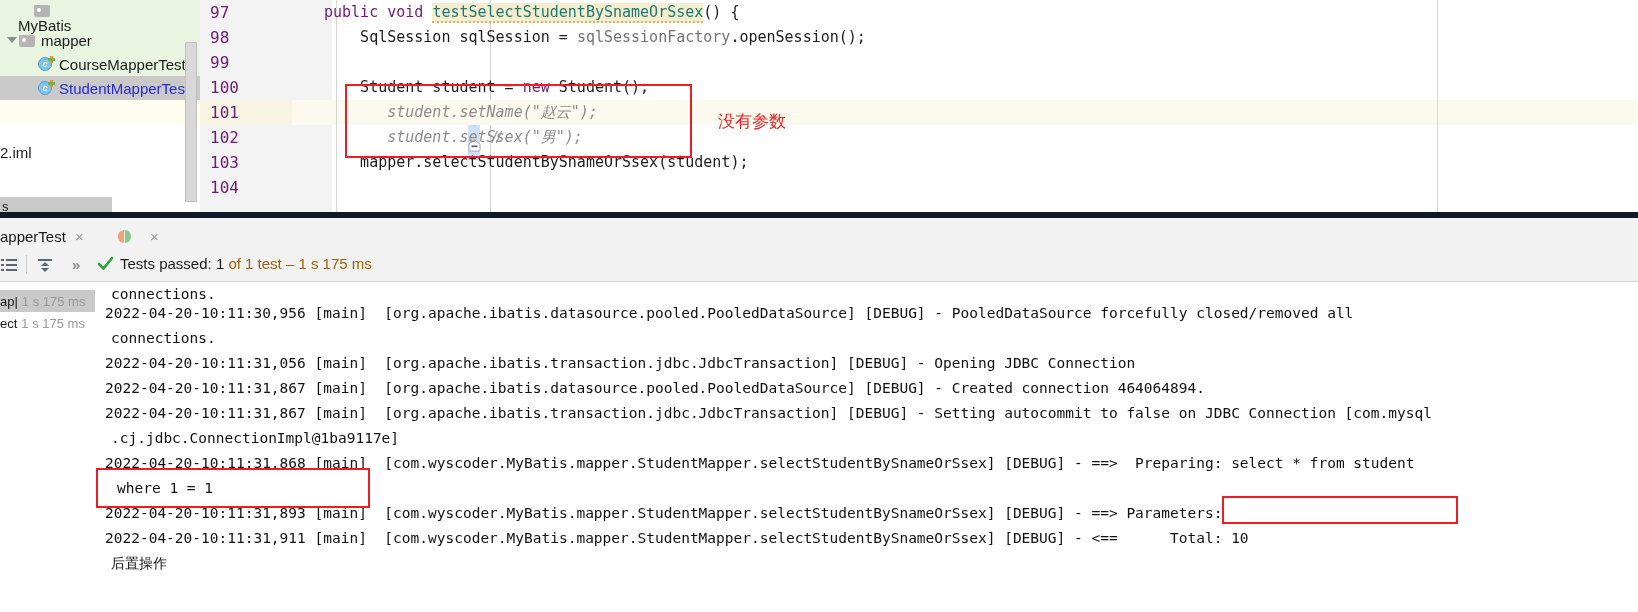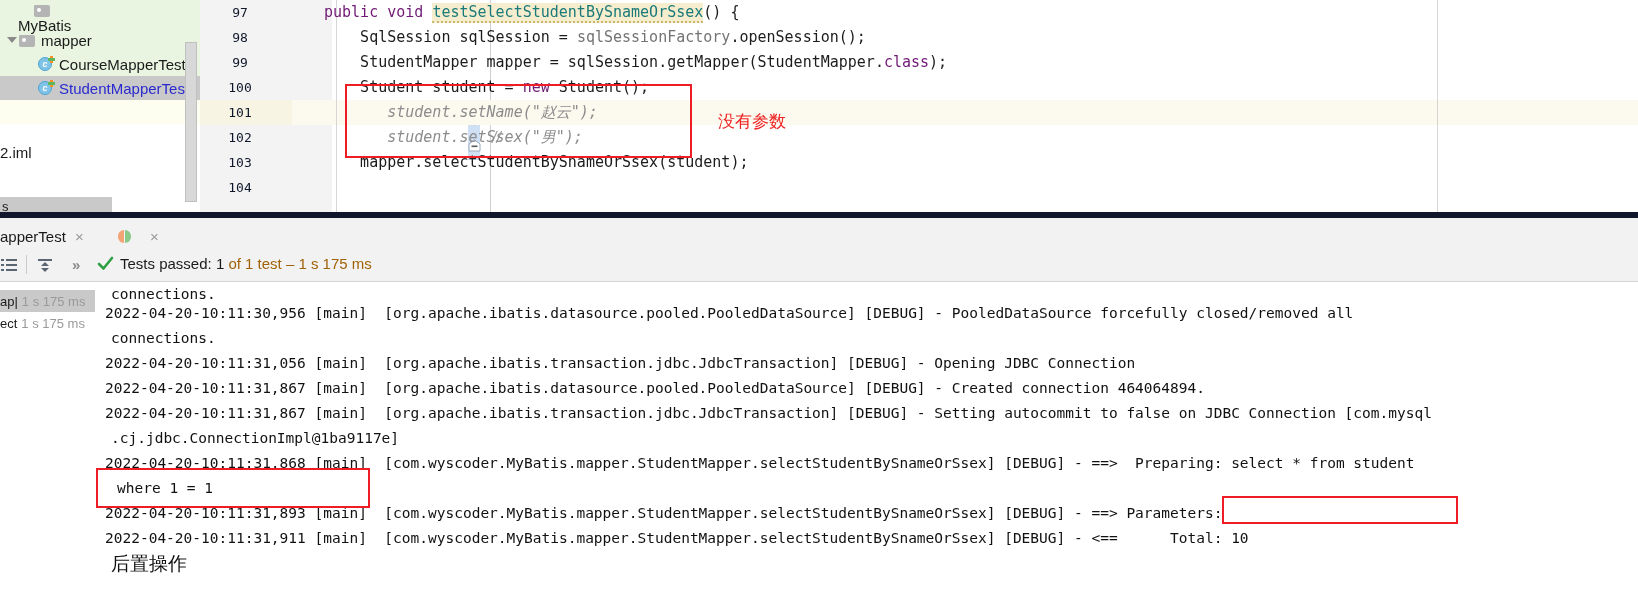--- a/index.html
+++ b/index.html
@@ -54,22 +54,22 @@
     content:""; position:absolute; left:0; top:2px; width:7px; height:3px; background:#5cb85c;
   }
   .tree-iml { position:absolute; left:0; top:144px; font-size:15px; color:#1a1a1a; }
   .tree-s { position:absolute; left:0; top:197px; width:112px; height:15px; background:#c9c9c9; }
   .tree-s span { font-size:13px; color:#1a1a1a; padding-left:2px; }
   .tree-scroll { position:absolute; left:185px; top:42px; width:12px; height:160px; background:#d8d8d8; border:1px solid #c0c0c0; }
 
   
   .gutter { position:absolute; left:200px; top:0; width:132px; height:212px; background:#f3f3f3; }
   .gutter-sep { position:absolute; left:200px; top:0; width:1px; height:212px; background:#d4d4d4; }
-  .ln { position:absolute; right:62px; width:60px; text-align:center;
-        font-family:"DejaVu Sans Mono", monospace; font-size:13px; color:#0f172a; height:25px; line-height:25px; }
+  .ln { position:absolute; right:62px; width:60px; text-align:left;
+        font-family:"DejaVu Sans Mono", monospace; font-size:16px; color:#701a75; height:25px; line-height:25px; }
   .run-ico { position:absolute; left:240px; width:16px; height:16px; }
   .run-ico svg { display:block; }
   .fold-ico { position:absolute; width:13px; height:13px; }
   .fold-band { position:absolute; left:268px; top:110px; width:12px; height:50px; background:#cfe0f4; }
   .gutter-right-line { position:absolute; left:290px; top:0; width:1px; height:212px; background:#cfcfcf; }
 
   
   .code { position:absolute; left:292px; top:0; right:0; height:212px;
           font-family:"DejaVu Sans Mono", monospace; font-size:15px; color:#1c1c1c; }
   .code-line { position:absolute; left:0; right:0; height:25px; line-height:25px; white-space:pre; padding-left:32px; }
@@ -114,21 +114,21 @@
   .testtree { position:absolute; left:0; top:282px; width:95px; height:330px; background:#ffffff; }
   .tt-row { position:absolute; left:0; height:22px; display:flex; align-items:center; white-space:nowrap; font-size:13px; }
   .tt-sel { background:#c9c9c9; }
   .tt-name { color:#1a1a1a; }
   .tt-time { color:#9a9a9a; margin-left:4px; }
 
   
   .console { position:absolute; left:95px; top:282px; width:1543px; height:330px; background:#ffffff;
              font-family:"DejaVu Sans Mono", monospace; font-size:14.5px; color:#111; }
   .cline { position:absolute; left:0; white-space:pre; height:25px; line-height:25px; }
-  .cn-line { font-family:"DejaVu Sans", sans-serif; font-size:19px; }
+  .cn-line { font-family:"DejaVu Sans", sans-serif; font-size:14px; }
 </style>
 </head>
 <body>
 
 <div id="app">
 
   <div class="top-area">
 
     <div class="tree">
       <div class="tree-green"></div>
@@ -216,21 +216,20 @@
     </div>
 
     <div class="hl-row" style="top:100px;"></div>
 
     <div class="code">
       <div class="guide" style="left:44px;"></div>
       <div class="guide" style="left:1145px;"></div>
 
       <div class="code-line" style="top:0px;"><span class="kw">public</span> <span class="kw">void</span> <span class="mname wavy">testSelectStudentBySnameOrSsex</span>() {</div>
       <div class="code-line" style="top:25px;">    SqlSession sqlSession = <span class="field">sqlSessionFactory</span>.openSession();</div>
-      <div class="code-line" style="top:50px;">    StudentMapper mapper = sqlSession.getMapper(StudentMapper.<span class="kw">class</span>);</div>
       <div class="code-line" style="top:75px;">    Student student = <span class="kw">new</span> Student();</div>
       <div class="code-line cmt" style="top:100px;">       student.setName("赵云");</div>
       <div class="code-line cmt" style="top:125px;">       student.setSsex("男");</div>
       <div class="code-line" style="top:150px;">    mapper.selectStudentBySnameOrSsex(student);</div>
     </div>
 
     <div class="red-box" style="left:345px; top:84px; width:347px; height:74px;"></div>
     <div class="cn-note" style="left:718px; top:110px;">没有参数</div>
   </div>
 

